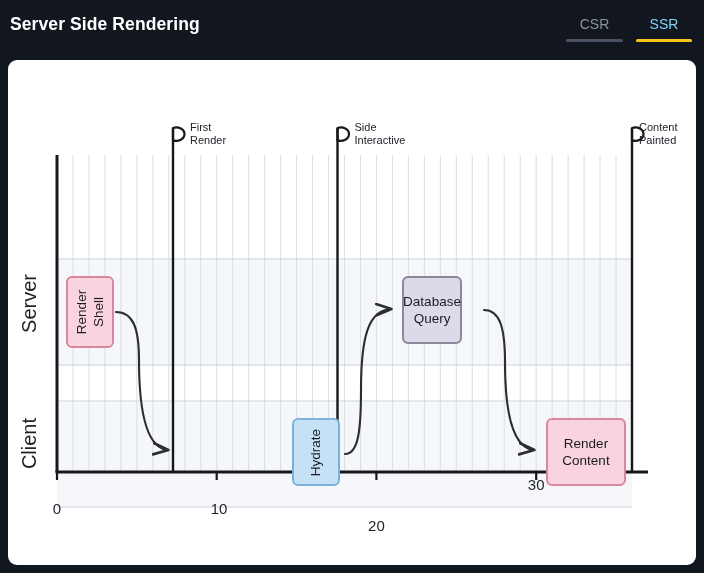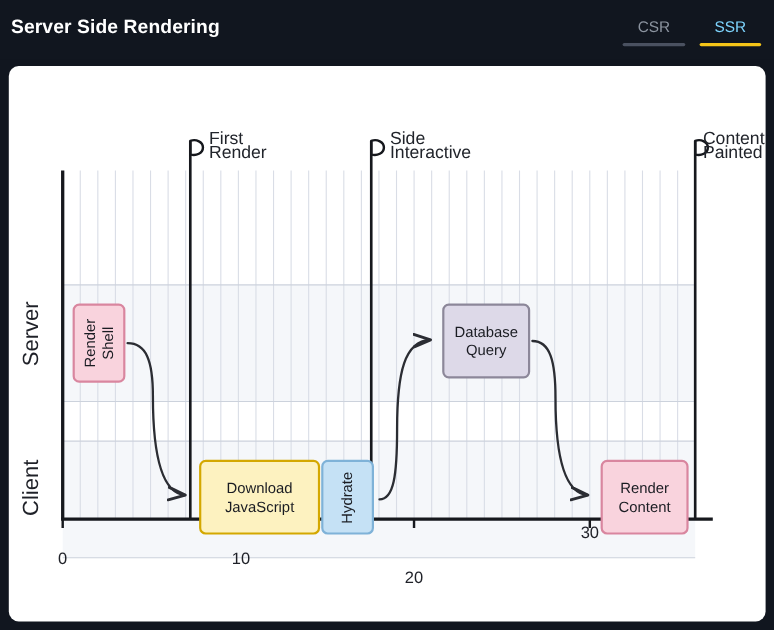--- a/index.html
+++ b/index.html
@@ -85,21 +85,21 @@
     position: absolute;
     color: #1f2128;
     font-size: 15px;
     text-align: center;
     white-space: nowrap;
   }
 
   .marker-caption {
     position: absolute;
     color: #21242b;
-    font-size: 16px;
+    font-size: 11px;
     line-height: 12.6px;
     white-space: nowrap;
   }
 
   .node {
     position: absolute;
     border-radius: 6px;
     border-width: 2px;
     border-style: solid;
     display: flex;
@@ -121,21 +121,21 @@
   }
   #node-download-js {
     left: 173px; top: 358px; width: 110px; height: 68px;
     background: #fdf2c0; border-color: #d4a800;
   }
   #node-hydrate {
     left: 284px; top: 358px; width: 48px; height: 68px;
     background: #c5e1f5; border-color: #7fb2d8;
   }
   #node-database-query {
-    left: 394px; top: 216px; width: 80px; height: 68px;
+    left: 394px; top: 216px; width: 60px; height: 68px;
     background: #ddd9e8; border-color: #8c8799;
   }
   #node-render-content {
     left: 538px; top: 358px; width: 80px; height: 68px;
     background: #f9d3dd; border-color: #d9869f;
   }
 </style>
 </head>
 <body>
 
@@ -279,26 +279,20 @@
         <div>Painted</div>
       </div>
 
       <div class="node vertical" id="node-render-shell">
         <span class="node-label">
           <span>Render</span><br>
           <span>Shell</span>
         </span>
       </div>
 
-      <div class="node" id="node-download-js">
-        <span class="node-label">
-          <span>Download</span><br>
-          <span>JavaScript</span>
-        </span>
-      </div>
 
       <div class="node vertical" id="node-hydrate">
         <span class="node-label">Hydrate</span>
       </div>
 
       <div class="node" id="node-database-query">
         <span class="node-label">
           <span>Database</span><br>
           <span>Query</span>
         </span>

